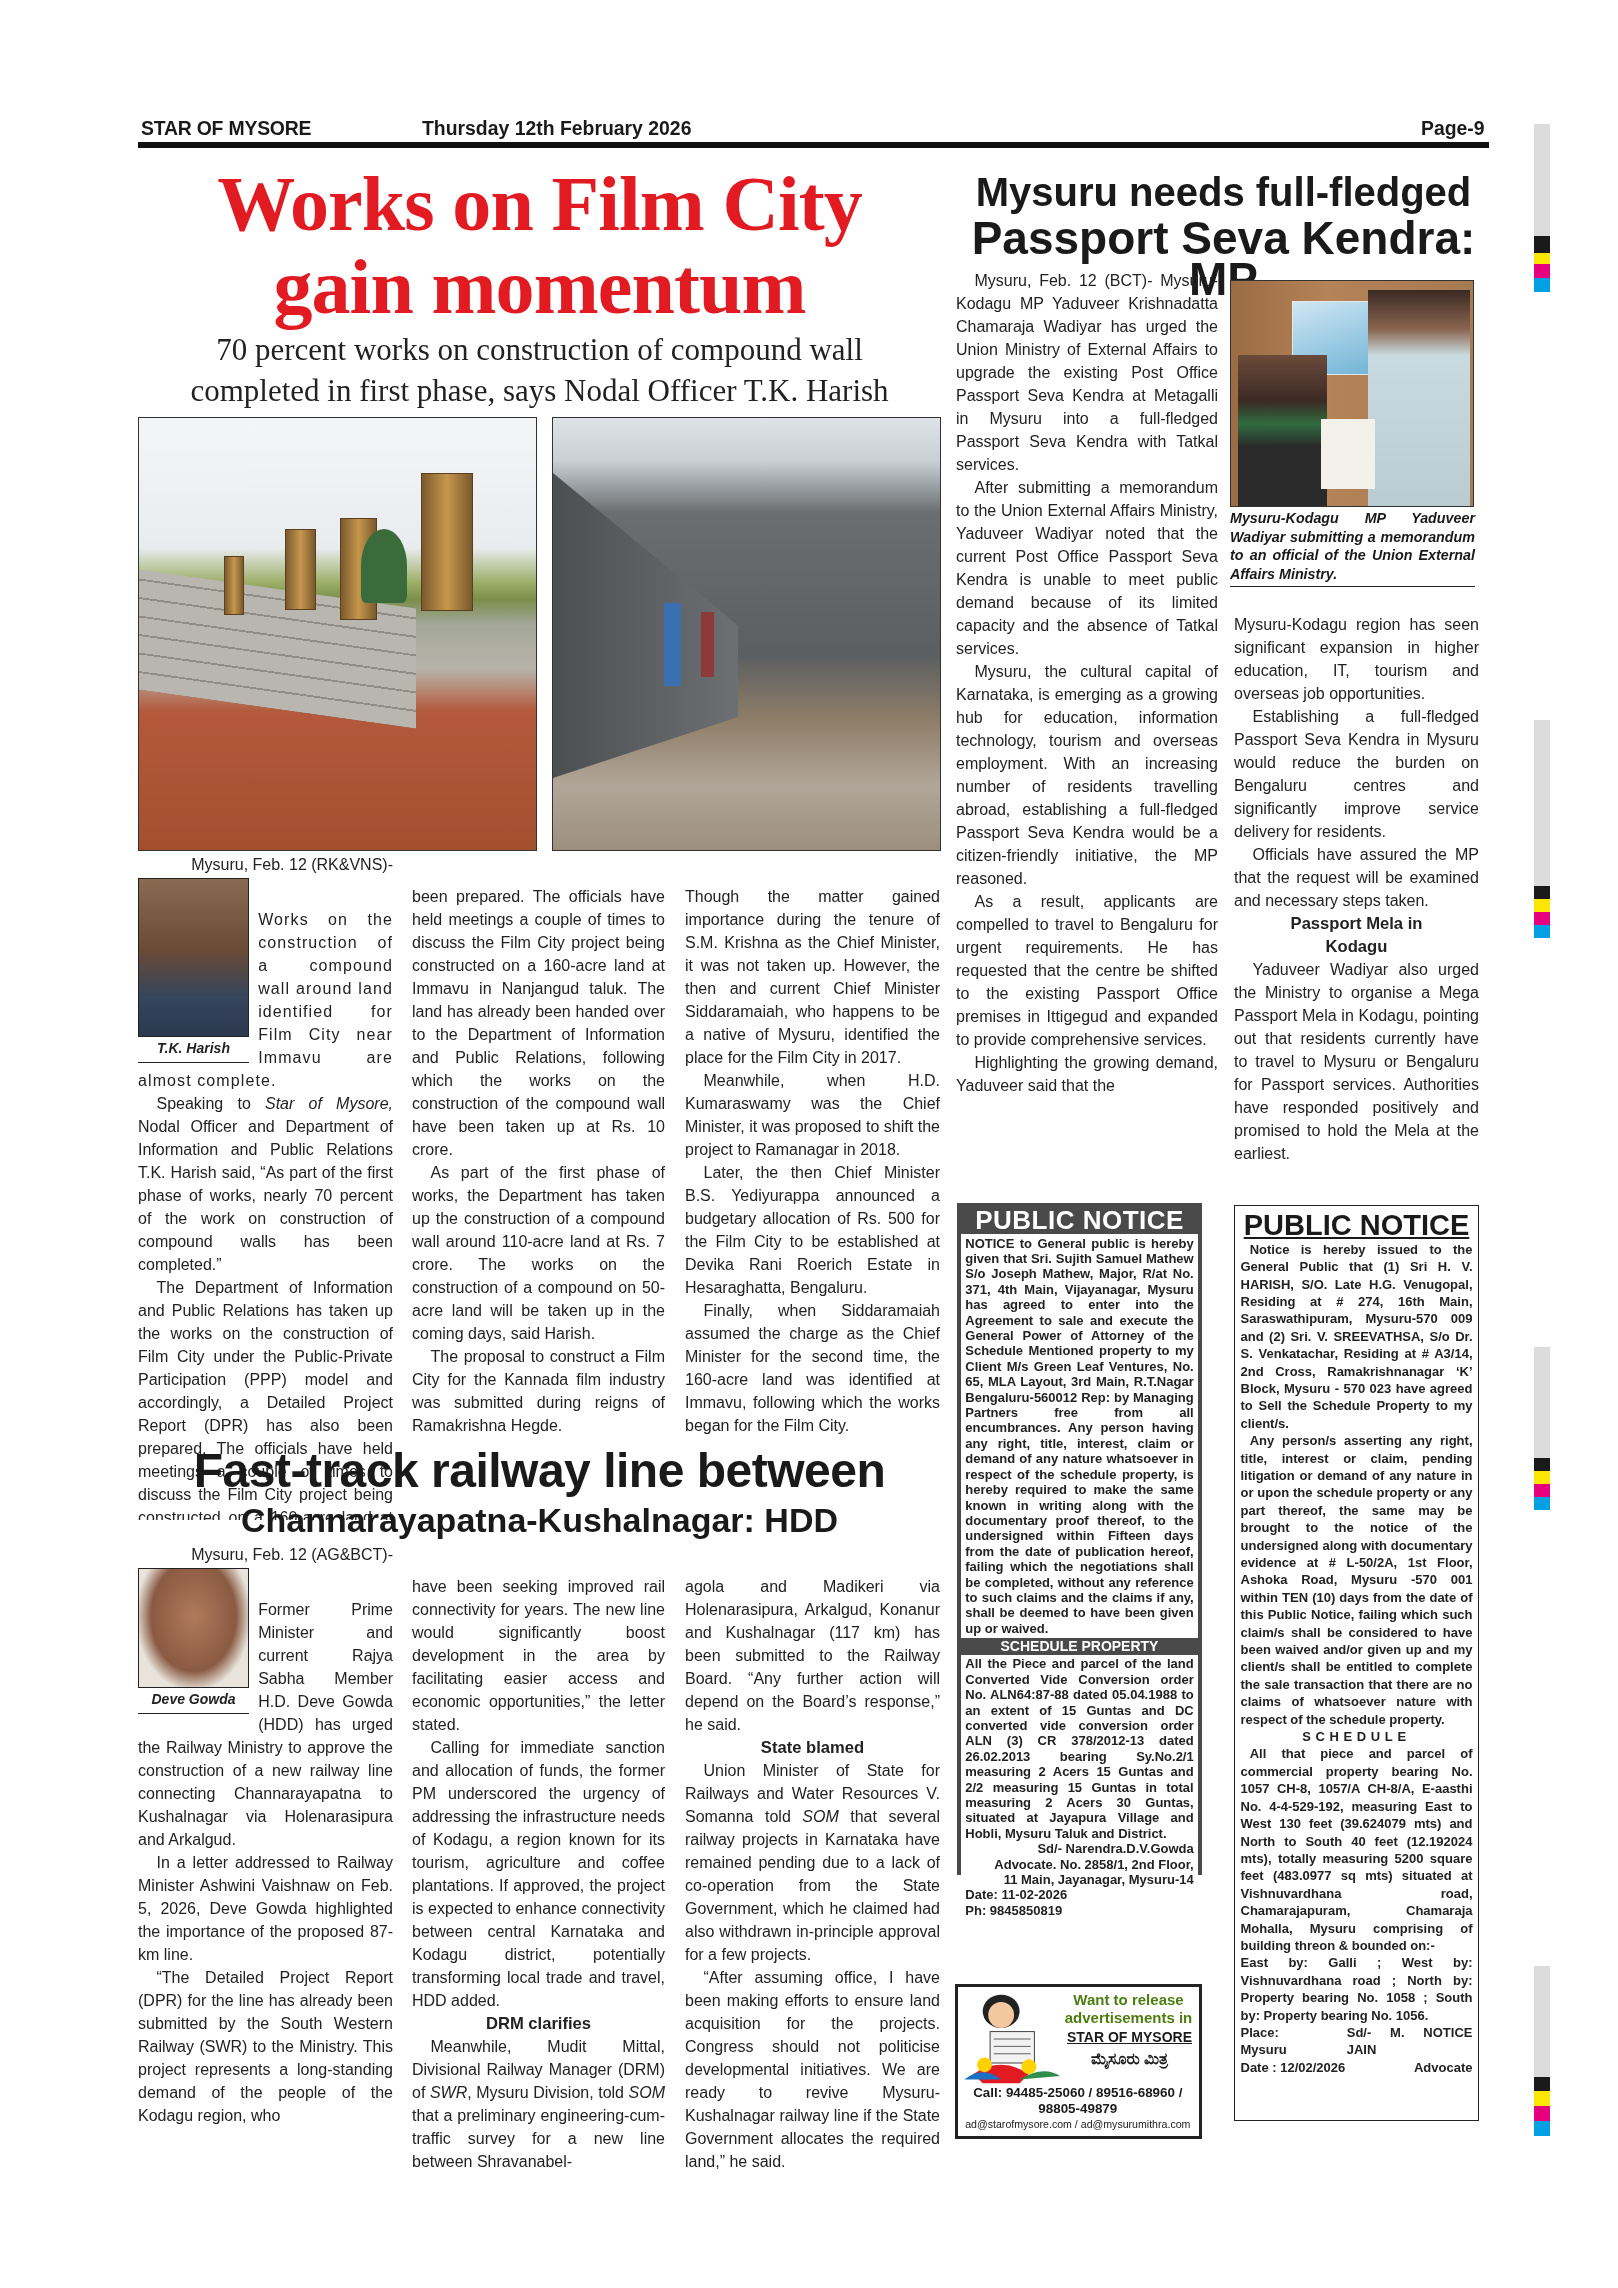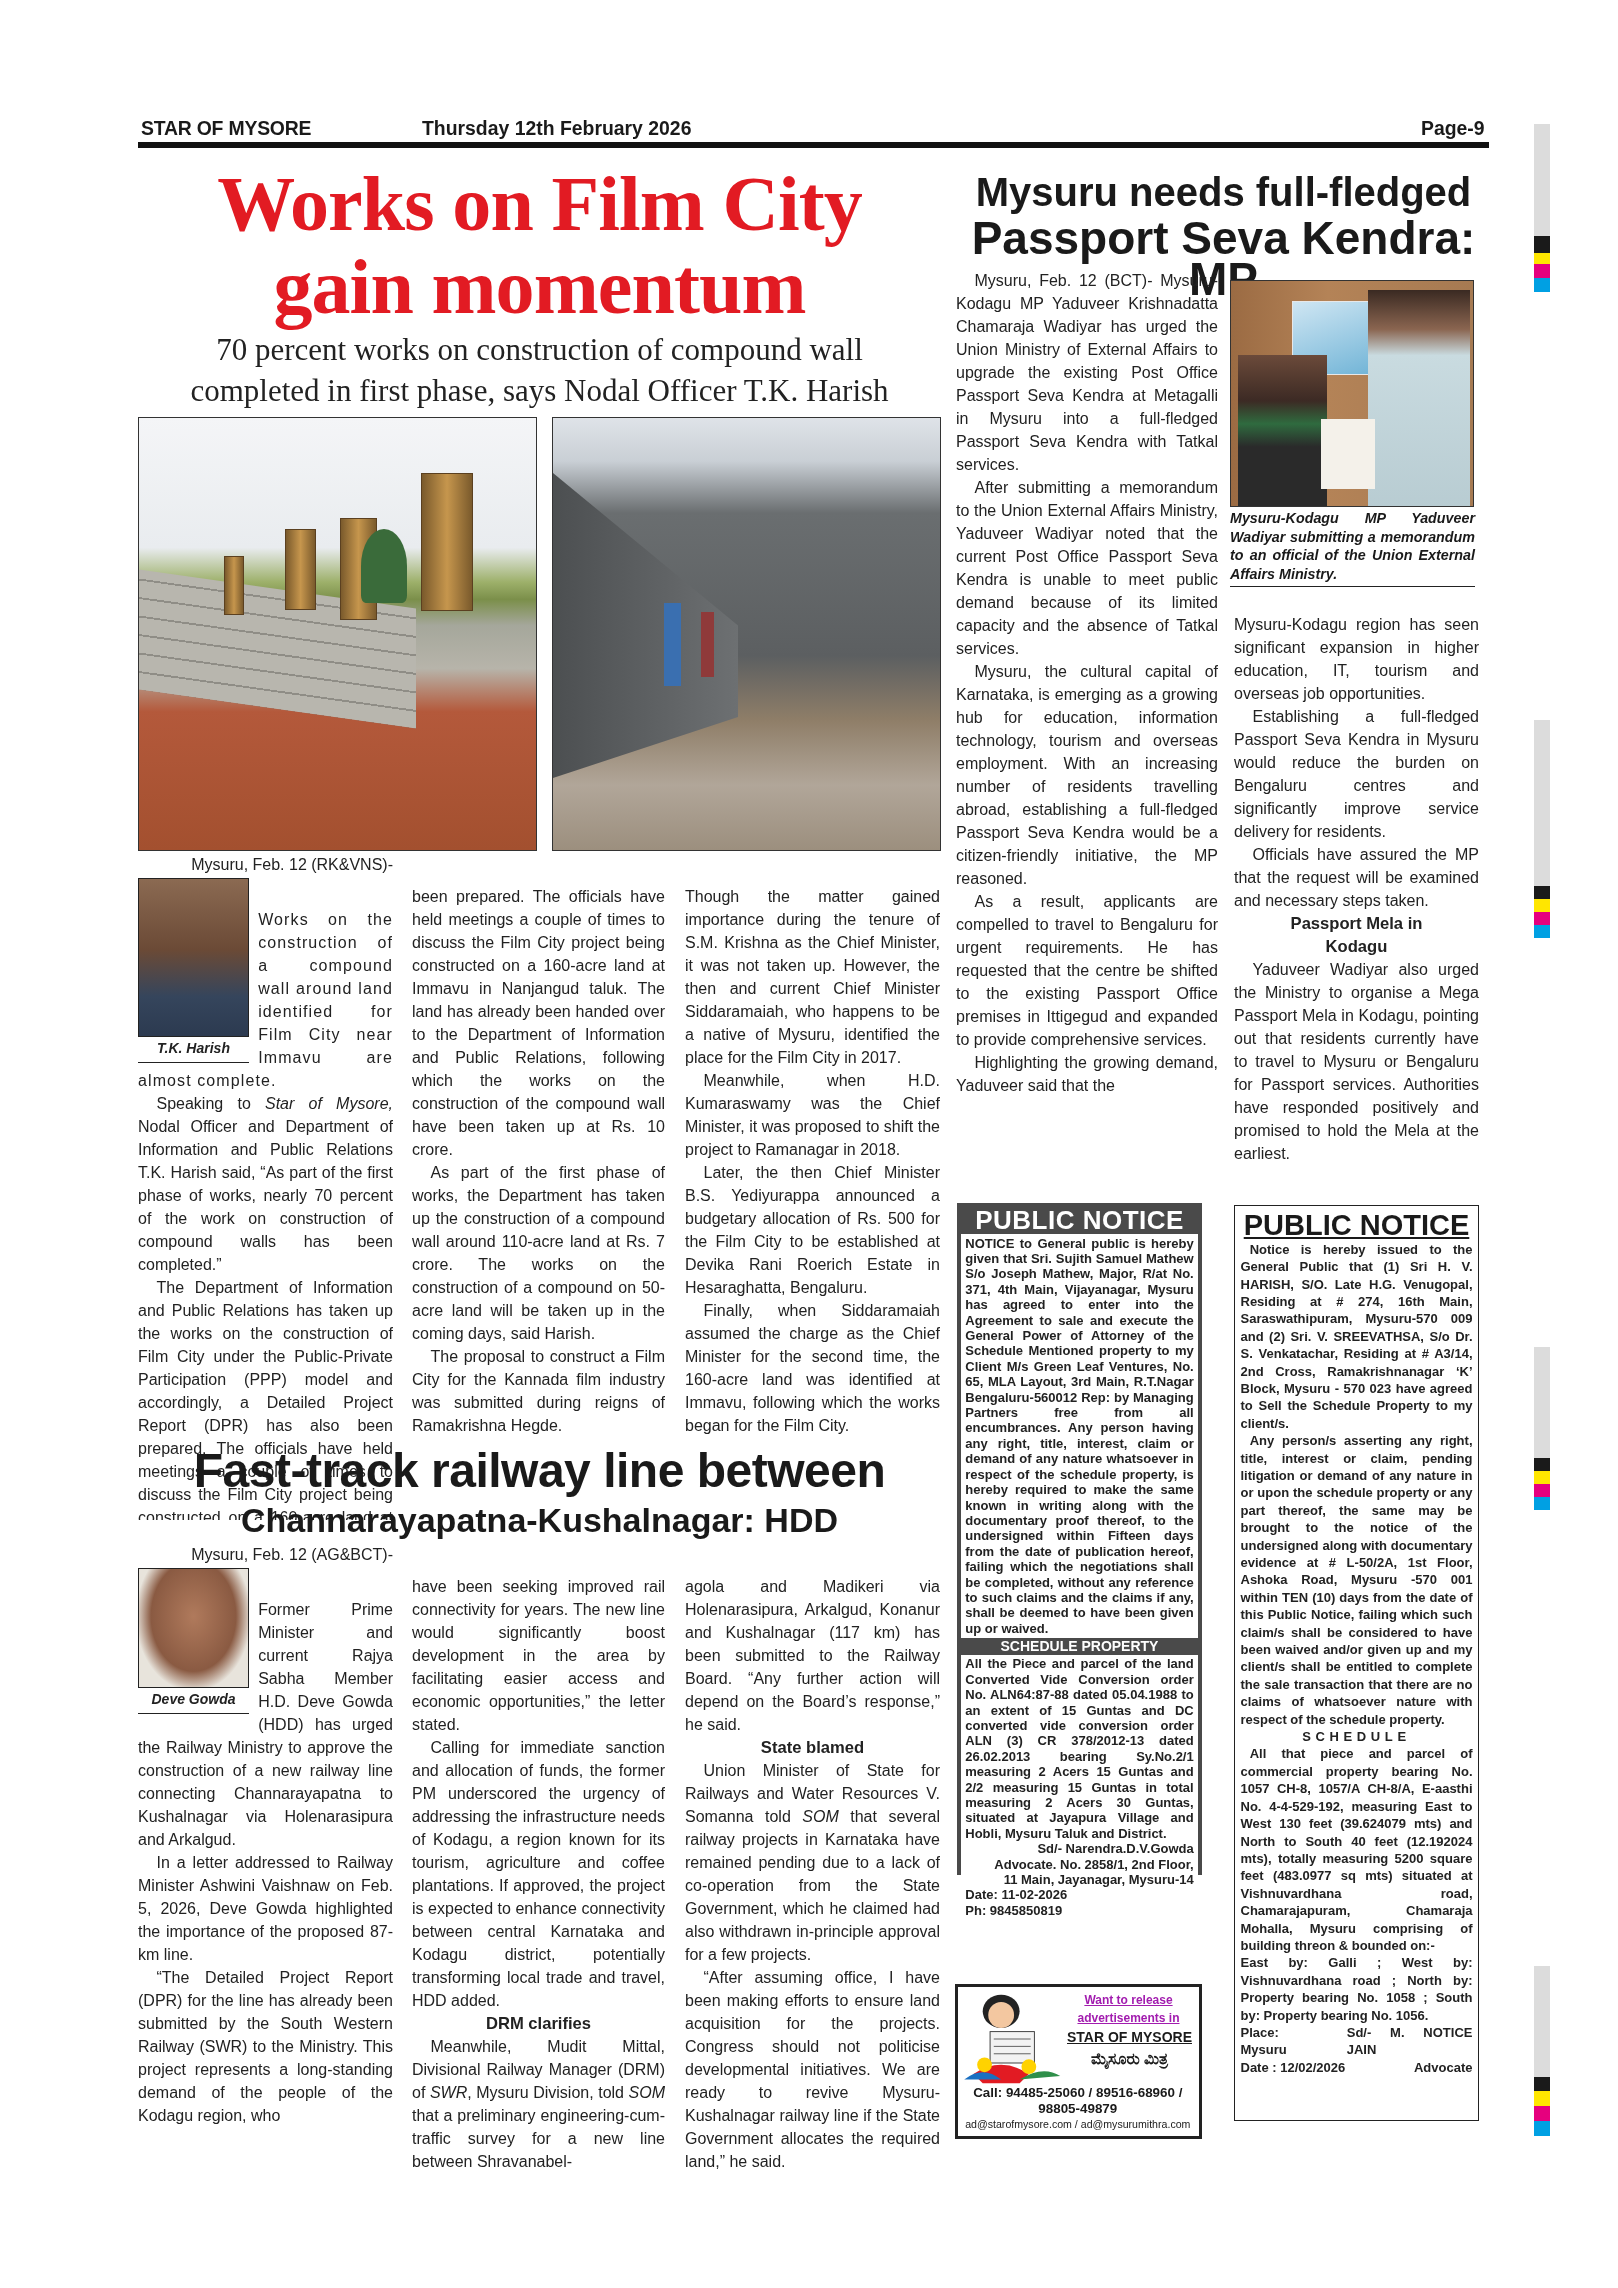--- a/index.html
+++ b/index.html
@@ -62,21 +62,21 @@
   .pn1 { left: 957px; top: 1203px; width: 245px; height: 672px; background: #4a4a4a; padding: 2.8px 3.7px; }
   .pn1-title { color: #fff; font-weight: 900; font-size: 26px; text-align: center; line-height: 28px; letter-spacing: 0.5px; font-family: "Liberation Sans", sans-serif; }
   .pn1-body { background: #fff; font-weight: bold; font-size: 13px; line-height: 15.4px; text-align: justify; padding: 1.8px 4.6px; color: #222; }
   .pn1-sub { color: #fff; font-weight: bold; font-size: 14px; text-align: center; line-height: 16.6px; }
   .pn1-sign { text-align: right; }
   .pn1-date { display: flex; justify-content: space-between; flex-direction: column; }
 
   
   .ad { left: 955px; top: 1984px; width: 247px; height: 155px; border: 3.7px solid #222; padding: 3.7px; }
   .ad-mascot { left: 5.5px; top: 3.7px; width: 102px; height: 96px; }
-  .ad-text1 { left: 102px; top: 3.7px; width: 137px; color: #a21caf; font-size: 12px; line-height: 18.5px; text-align: center; font-weight: bold; text-decoration: underline; }
+  .ad-text1 { left: 102px; top: 3.7px; width: 137px; color: #4d7c0f; font-size: 15px; line-height: 18.5px; text-align: center; font-weight: bold; }
   .ad-brand { left: 107px; top: 42px; width: 129px; text-align: center; font-weight: bold; font-size: 14px; text-decoration: underline; }
   .ad-kannada { left: 107px; top: 63px; width: 129px; text-align: center; font-weight: bold; font-size: 15.7px; }
   .ad-call { left: 1.8px; top: 98px; width: 236px; text-align: center; font-weight: bold; font-size: 13.4px; line-height: 15.7px; }
   .ad-email { left: 1.8px; top: 131px; width: 236px; text-align: center; font-size: 10.6px; }
 
   
   .pn2 { left: 1234px; top: 1205px; width: 245px; height: 916px; border: 1.8px solid #222; padding: 3.7px 5.5px; }
   .pn2-title { font-weight: bold; font-size: 29px; text-align: center; text-decoration: underline; line-height: 31px; }
   .pn2-body { font-weight: bold; font-size: 13px; line-height: 17.4px; text-align: justify; color: #222; }
   .pn2-body p { text-indent: 9.2px; }

